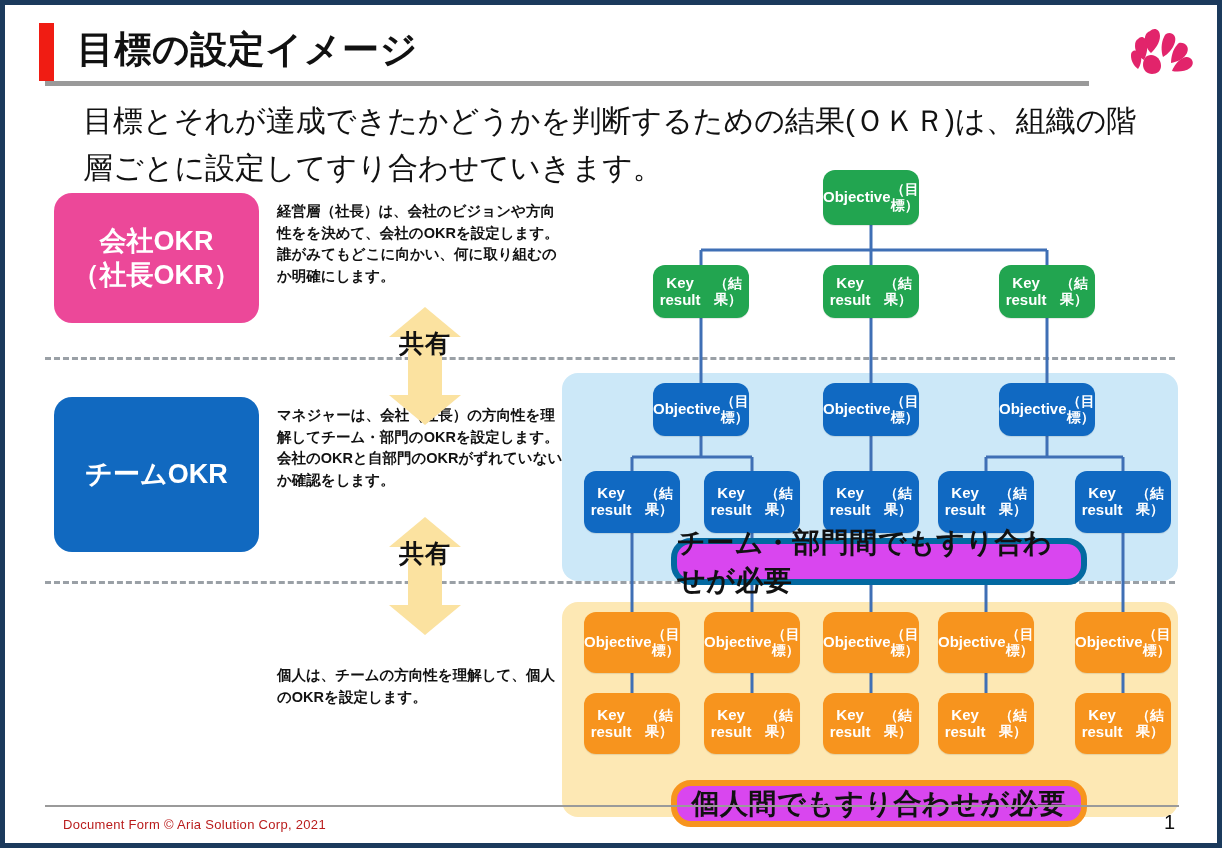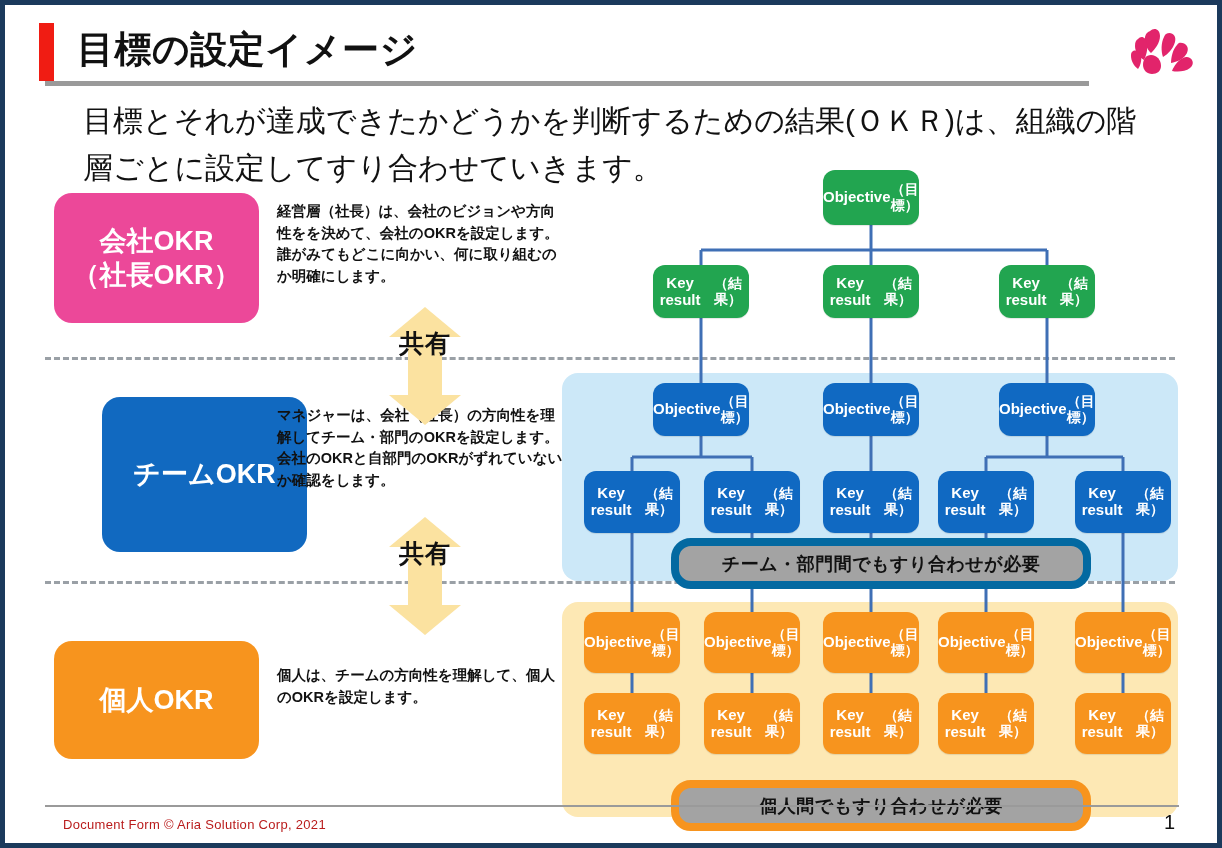--- a/index.html
+++ b/index.html
@@ -53,21 +53,21 @@
 
   
   .layer-badge{
     position:absolute;border-radius:18px;
     display:flex;align-items:center;justify-content:center;
     flex-direction:column;
     color:#ffffff;font-weight:bold;text-align:center;
     line-height:1.26;
   }
   #badge-company{left:49px;top:188px;width:205px;height:130px;background:#ec4899;font-size:27px;}
-  #badge-team{left:49px;top:392px;width:205px;height:155px;background:#1169c0;font-size:27px;margin-left:48px;}
+  #badge-team{left:49px;top:392px;width:205px;height:155px;background:#1169c0;font-size:27px;}
   #badge-person{left:49px;top:636px;width:205px;height:118px;background:#f7941e;font-size:27px;}
 
   
   .layer-desc{
     position:absolute;
     font-size:14.5px;font-weight:bold;color:#111111;line-height:21.5px;
     width:288px;
   }
   #desc-company{left:272px;top:196px;}
   #desc-team{left:272px;top:400px;}
@@ -105,23 +105,23 @@
     box-shadow:0 1px 1px rgba(0,0,0,0.10);
   }
   .node .line1{font-size:15px;}
   .node .line2{font-size:14px;}
   .node.green{background:#22a550;}
   .node.blue{background:#1069c2;}
   .node.orange{background:#f7941e;}
 
   
   .banner{
-    position:absolute;background:#a3a3a3;border:8px solid #0369a1;
+    position:absolute;background:#d946ef;border:6px solid #0369a1;
     border-radius:20px;display:flex;align-items:center;justify-content:center;
-    font-size:18px;font-weight:bold;color:#111111;letter-spacing:0.5px;
+    font-size:28px;font-weight:bold;color:#111111;letter-spacing:0.5px;
   }
   #banner-team{left:666px;top:533px;width:404px;height:35px;}
   #banner-person{left:666px;top:775px;width:404px;height:35px;border-color:#f7941e;}
 
   
   #footer-rule{
     position:absolute;left:40px;top:800px;width:1134px;height:2px;background:#9a9a9a;
   }
   #footer-text{
     position:absolute;left:58px;top:812px;
@@ -160,23 +160,20 @@
   <div class="divider" id="divider-1"></div>
   <div class="divider" id="divider-2"></div>
 
   <div class="layer-badge" id="badge-company">
     <span>会社OKR</span>
     <span>（社長OKR）</span>
   </div>
   <div class="layer-badge" id="badge-team">
     <span>チームOKR</span>
   </div>
-  <div class="layer-badge" id="badge-person">
-    <span>個人OKR</span>
-  </div>
 
   <div class="layer-desc" id="desc-company">経営層（社長）は、会社のビジョンや方向性をを決めて、会社のOKRを設定します。誰がみてもどこに向かい、何に取り組むのか明確にします。</div>
   <div class="layer-desc" id="desc-team">マネジャーは、会社（社長）の方向性を理解してチーム・部門のOKRを設定します。会社のOKRと自部門のOKRがずれていないか確認をします。</div>
   <div class="layer-desc" id="desc-person">個人は、チームの方向性を理解して、個人のOKRを設定します。</div>
 
   <div class="share-arrow" id="arrow-1">
     <svg class="glyph" viewBox="0 0 86 118" preserveAspectRatio="none">
       <polygon points="43,0 79,30 60,30 60,88 79,88 43,118 7,88 26,88 26,30 7,30" fill="#fbe2a0"></polygon>
     </svg>
     <div class="share-label">共有</div>

